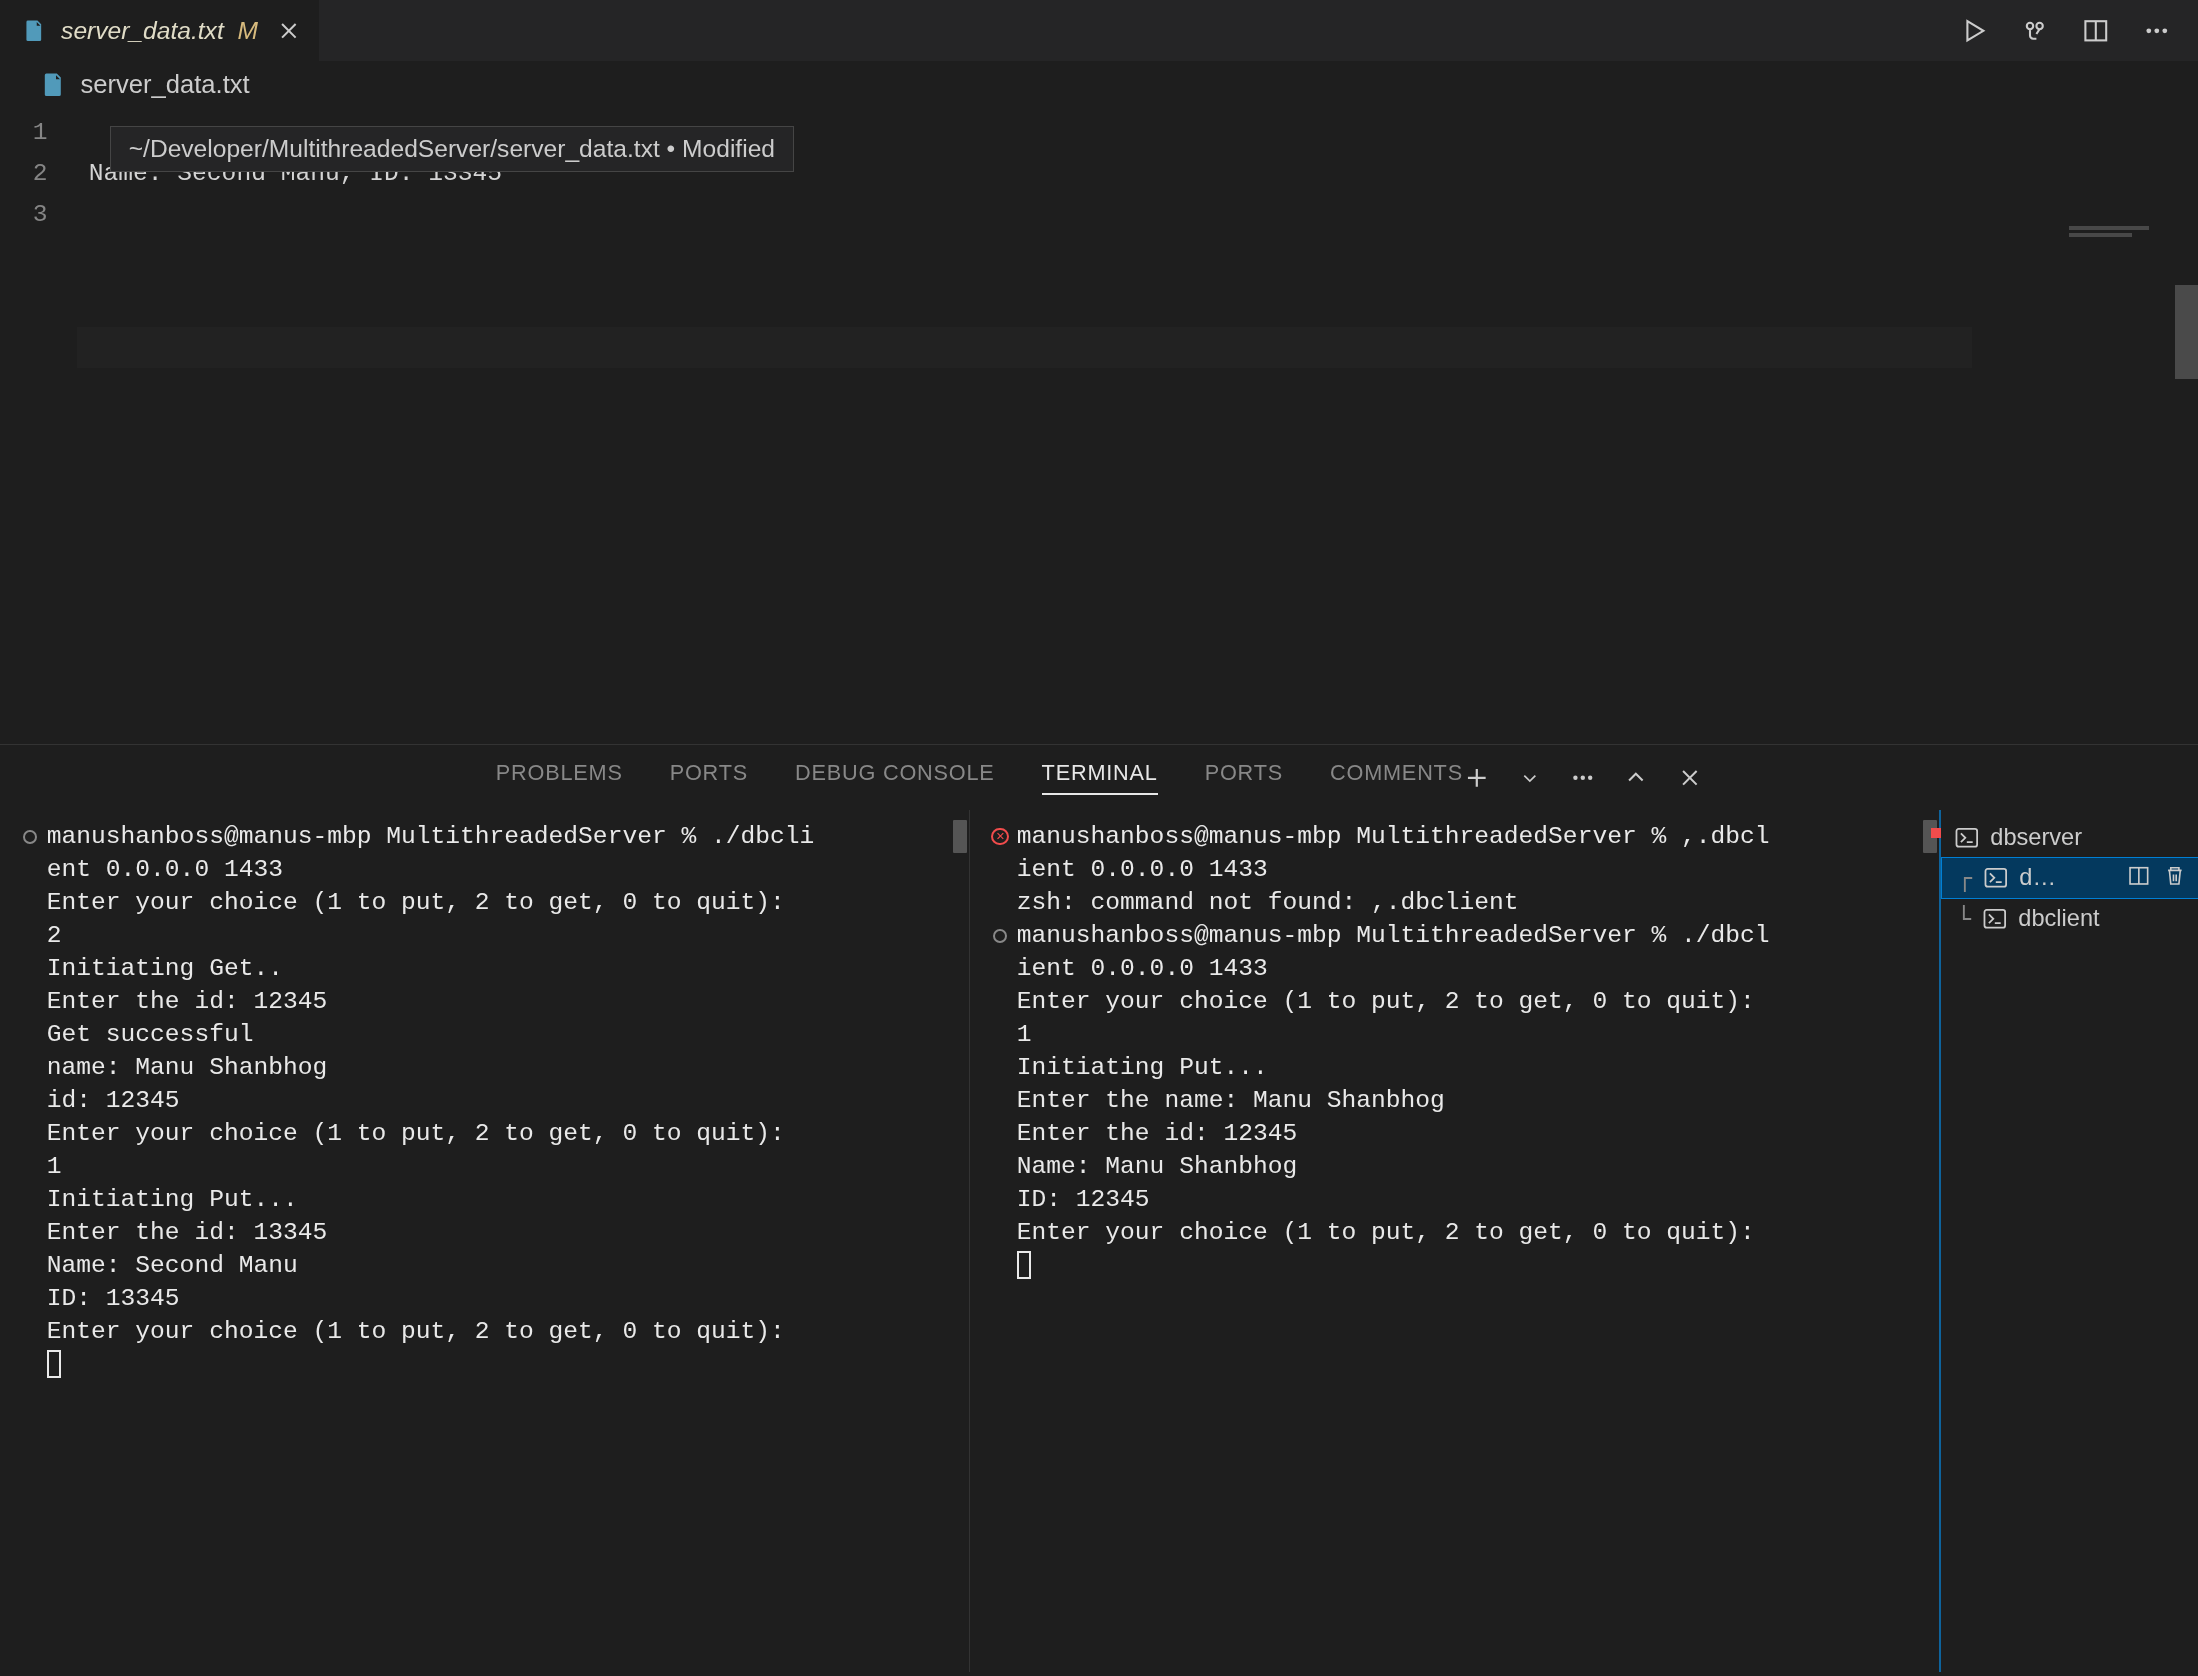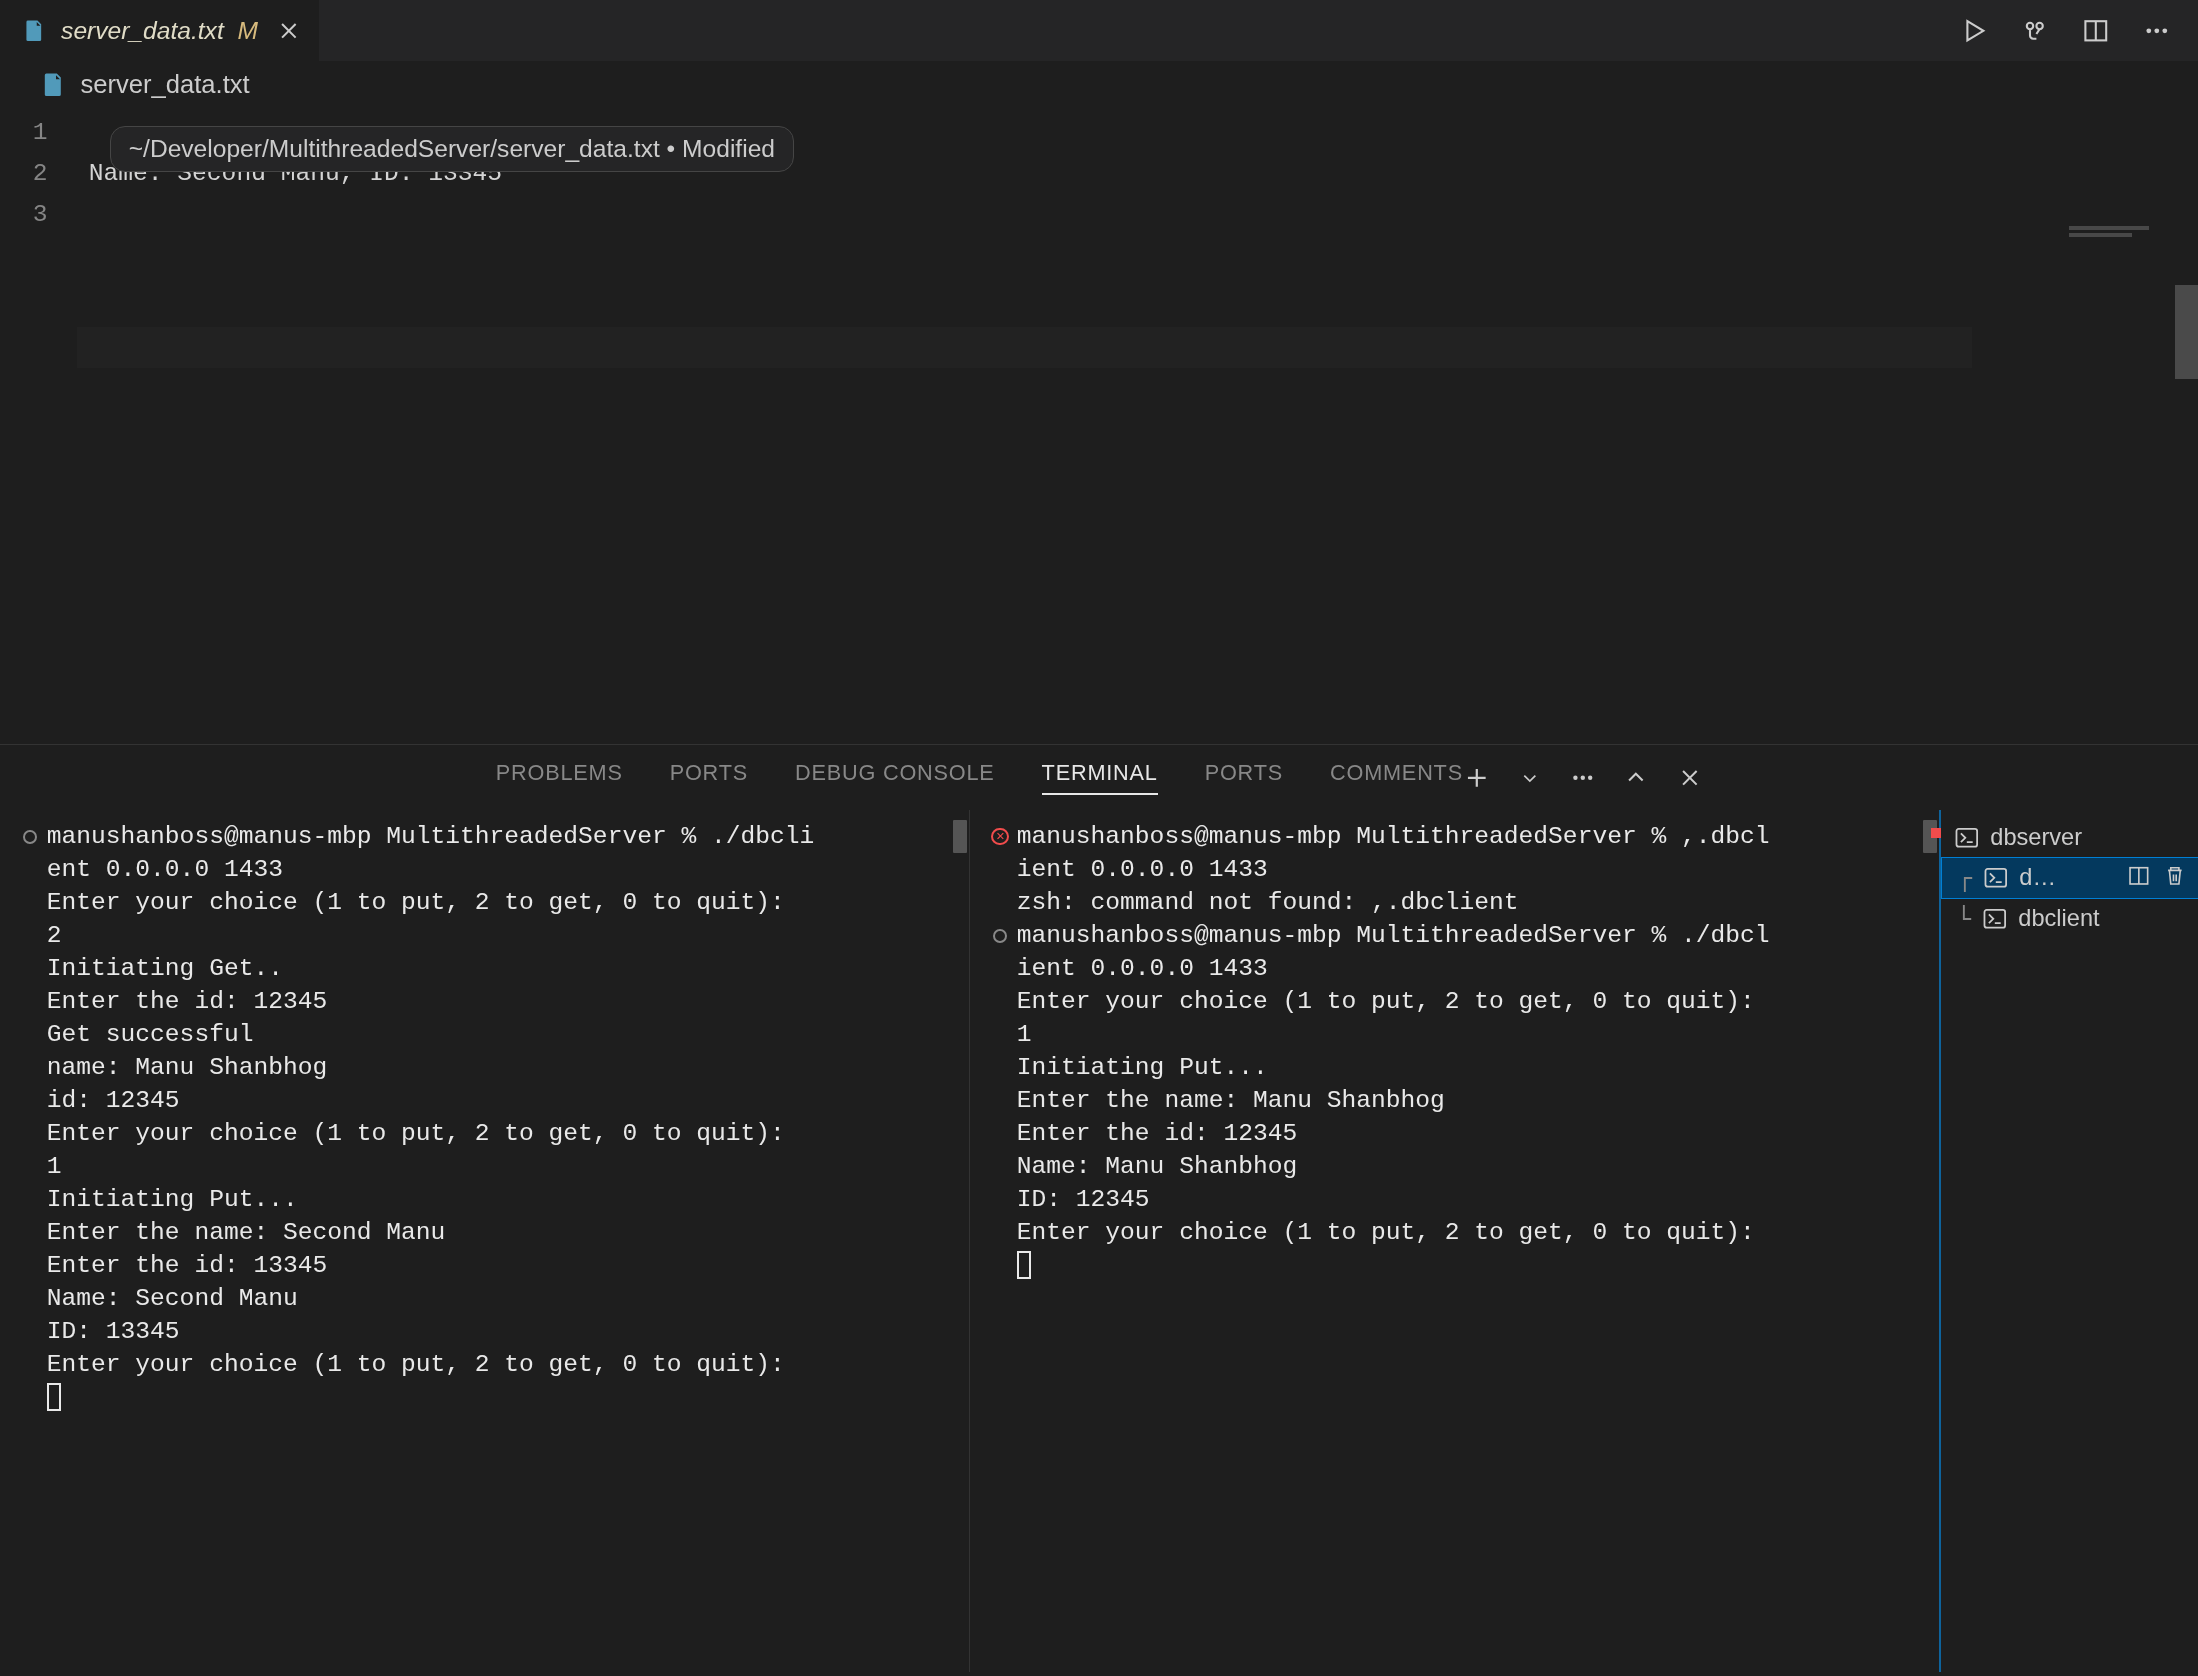--- a/index.html
+++ b/index.html
@@ -79,21 +79,21 @@
     color: #d4d4d4;
     position: relative;
   }
   .code-line { padding-left: 11.8px; white-space: pre; }
   .tooltip {
     position: absolute;
     top: 126px;
     left: 110px;
     background: #252526;
     border: 1px solid #454545;
-    border-radius: 15px;
+    border-radius: 0;
     padding: 7.9px 17.7px;
     color: #cccccc;
     font-size: 24.6px;
     z-index: 10;
   }
   .minimap {
     position: absolute;
     right: 15.8px;
     top: 118px;
     width: 114px;
@@ -378,24 +378,20 @@
             <span class="term-marker"></span>
             <span class="term-text">Enter your choice (1 to put, 2 to get, 0 to quit):</span>
           </div>
         <div class="term-line">
             <span class="term-marker"></span>
             <span class="term-text">1</span>
           </div>
         <div class="term-line">
             <span class="term-marker"></span>
             <span class="term-text">Initiating Put...</span>
-          </div>
-        <div class="term-line">
-            <span class="term-marker"></span>
-            <span class="term-text">Enter the name: Second Manu</span>
           </div>
         <div class="term-line">
             <span class="term-marker"></span>
             <span class="term-text">Enter the id: 13345</span>
           </div>
         <div class="term-line">
             <span class="term-marker"></span>
             <span class="term-text">Name: Second Manu</span>
           </div>
         <div class="term-line">

